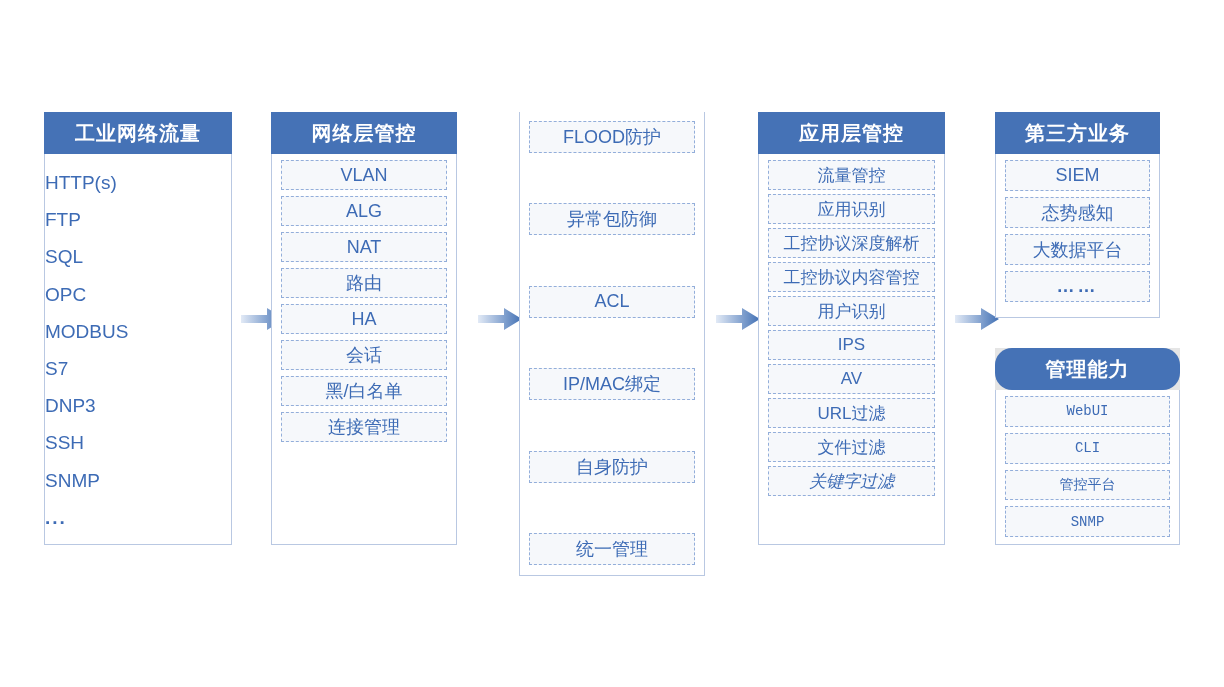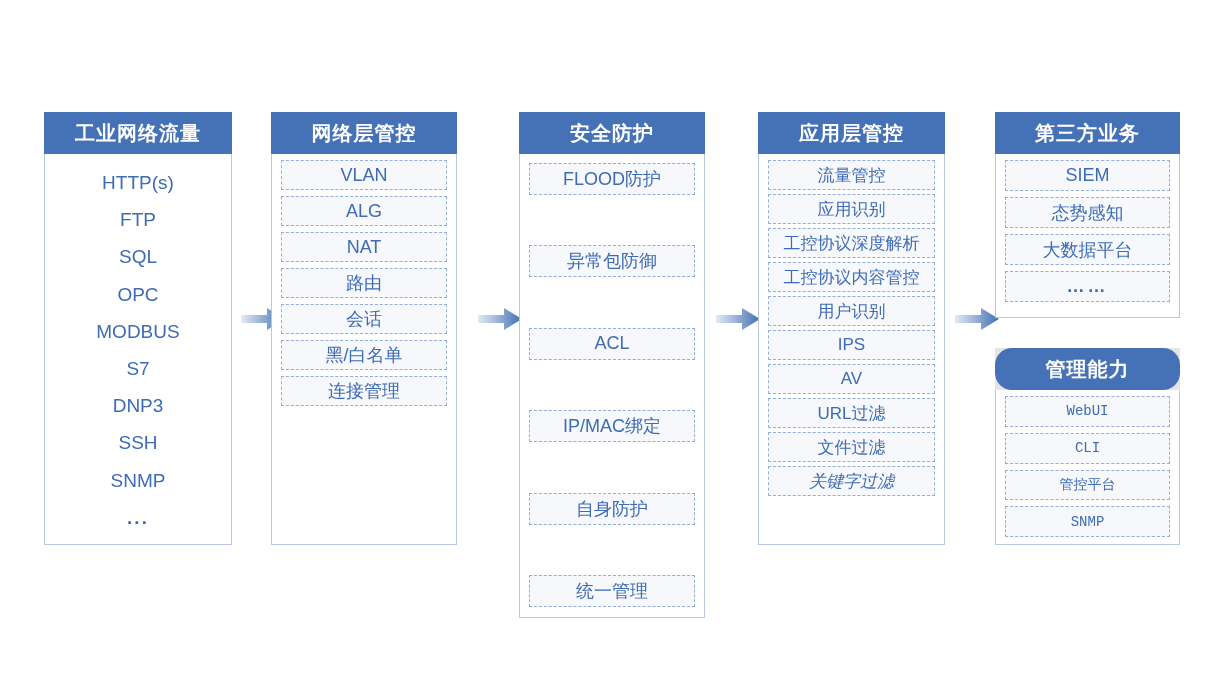--- a/index.html
+++ b/index.html
@@ -53,21 +53,20 @@
   
   .plain-list {
     justify-content: space-around;
     align-items: center;
     padding: 10px 0 8px 0;
   }
   .plain-item {
     color: #3D6BB5;
     font-size: 19px;
     line-height: 1;
-    text-align: center;
     width: 100%;
   }
   .plain-item.dots {
     font-size: 19px;
     letter-spacing: 2px;
     font-weight: bold;
   }
 
   
   .chip-list {
@@ -148,42 +147,40 @@
 
   <div class="card col2" style="left:271px; top:112px; width:186px;">
     <div class="card-header" style="height:42px;">
       <span>网络层管控</span>
     </div>
     <div class="card-body chip-list" style="height:391px;">
       <div class="chip">VLAN</div>
       <div class="chip">ALG</div>
       <div class="chip">NAT</div>
       <div class="chip">路由</div>
+      <div class="chip">HA</div>
       <div class="chip">会话</div>
       <div class="chip">黑/白名单</div>
       <div class="chip">连接管理</div>
     </div>
   </div>
 
   <div class="arrow" style="left:478px; top:306px;">
     <svg width="44" height="26" viewBox="0 0 44 26" xmlns="http://www.w3.org/2000/svg">
       <defs>
         <linearGradient id="ag2" x1="0" y1="0" x2="1" y2="0">
           <stop offset="0%" stop-color="#E2EAF6"></stop>
           <stop offset="100%" stop-color="#4170B4"></stop>
         </linearGradient>
       </defs>
       <path d="M0 9 L26 9 L26 2 L44 13 L26 24 L26 17 L0 17 Z" fill="url(#ag2)"></path>
     </svg>
   </div>
 
   <div class="card col3" style="left:519px; top:112px; width:186px;">
-    <div class="card-header" style="height:42px;">
-      <span>安全防护</span>
-    </div>
     <div class="card-body chip-list" style="height:464px;">
       <div class="chip">FLOOD防护</div>
       <div class="chip">异常包防御</div>
       <div class="chip">ACL</div>
       <div class="chip">IP/MAC绑定</div>
       <div class="chip">自身防护</div>
       <div class="chip">统一管理</div>
     </div>
   </div>
 
@@ -222,21 +219,21 @@
       <defs>
         <linearGradient id="ag4" x1="0" y1="0" x2="1" y2="0">
           <stop offset="0%" stop-color="#E2EAF6"></stop>
           <stop offset="100%" stop-color="#4170B4"></stop>
         </linearGradient>
       </defs>
       <path d="M0 9 L26 9 L26 2 L44 13 L26 24 L26 17 L0 17 Z" fill="url(#ag4)"></path>
     </svg>
   </div>
 
-  <div class="card col5a" style="left:995px; top:112px; width:185px;border-radius:29px;">
+  <div class="card col5a" style="left:995px; top:112px; width:165px;border-radius:29px;">
     <div class="card-header" style="height:42px;">
       <span>第三方业务</span>
     </div>
     <div class="card-body chip-list" style="height:164px;">
       <div class="chip">SIEM</div>
       <div class="chip">态势感知</div>
       <div class="chip">大数据平台</div>
       <div class="chip dots">……</div>
     </div>
   </div>

